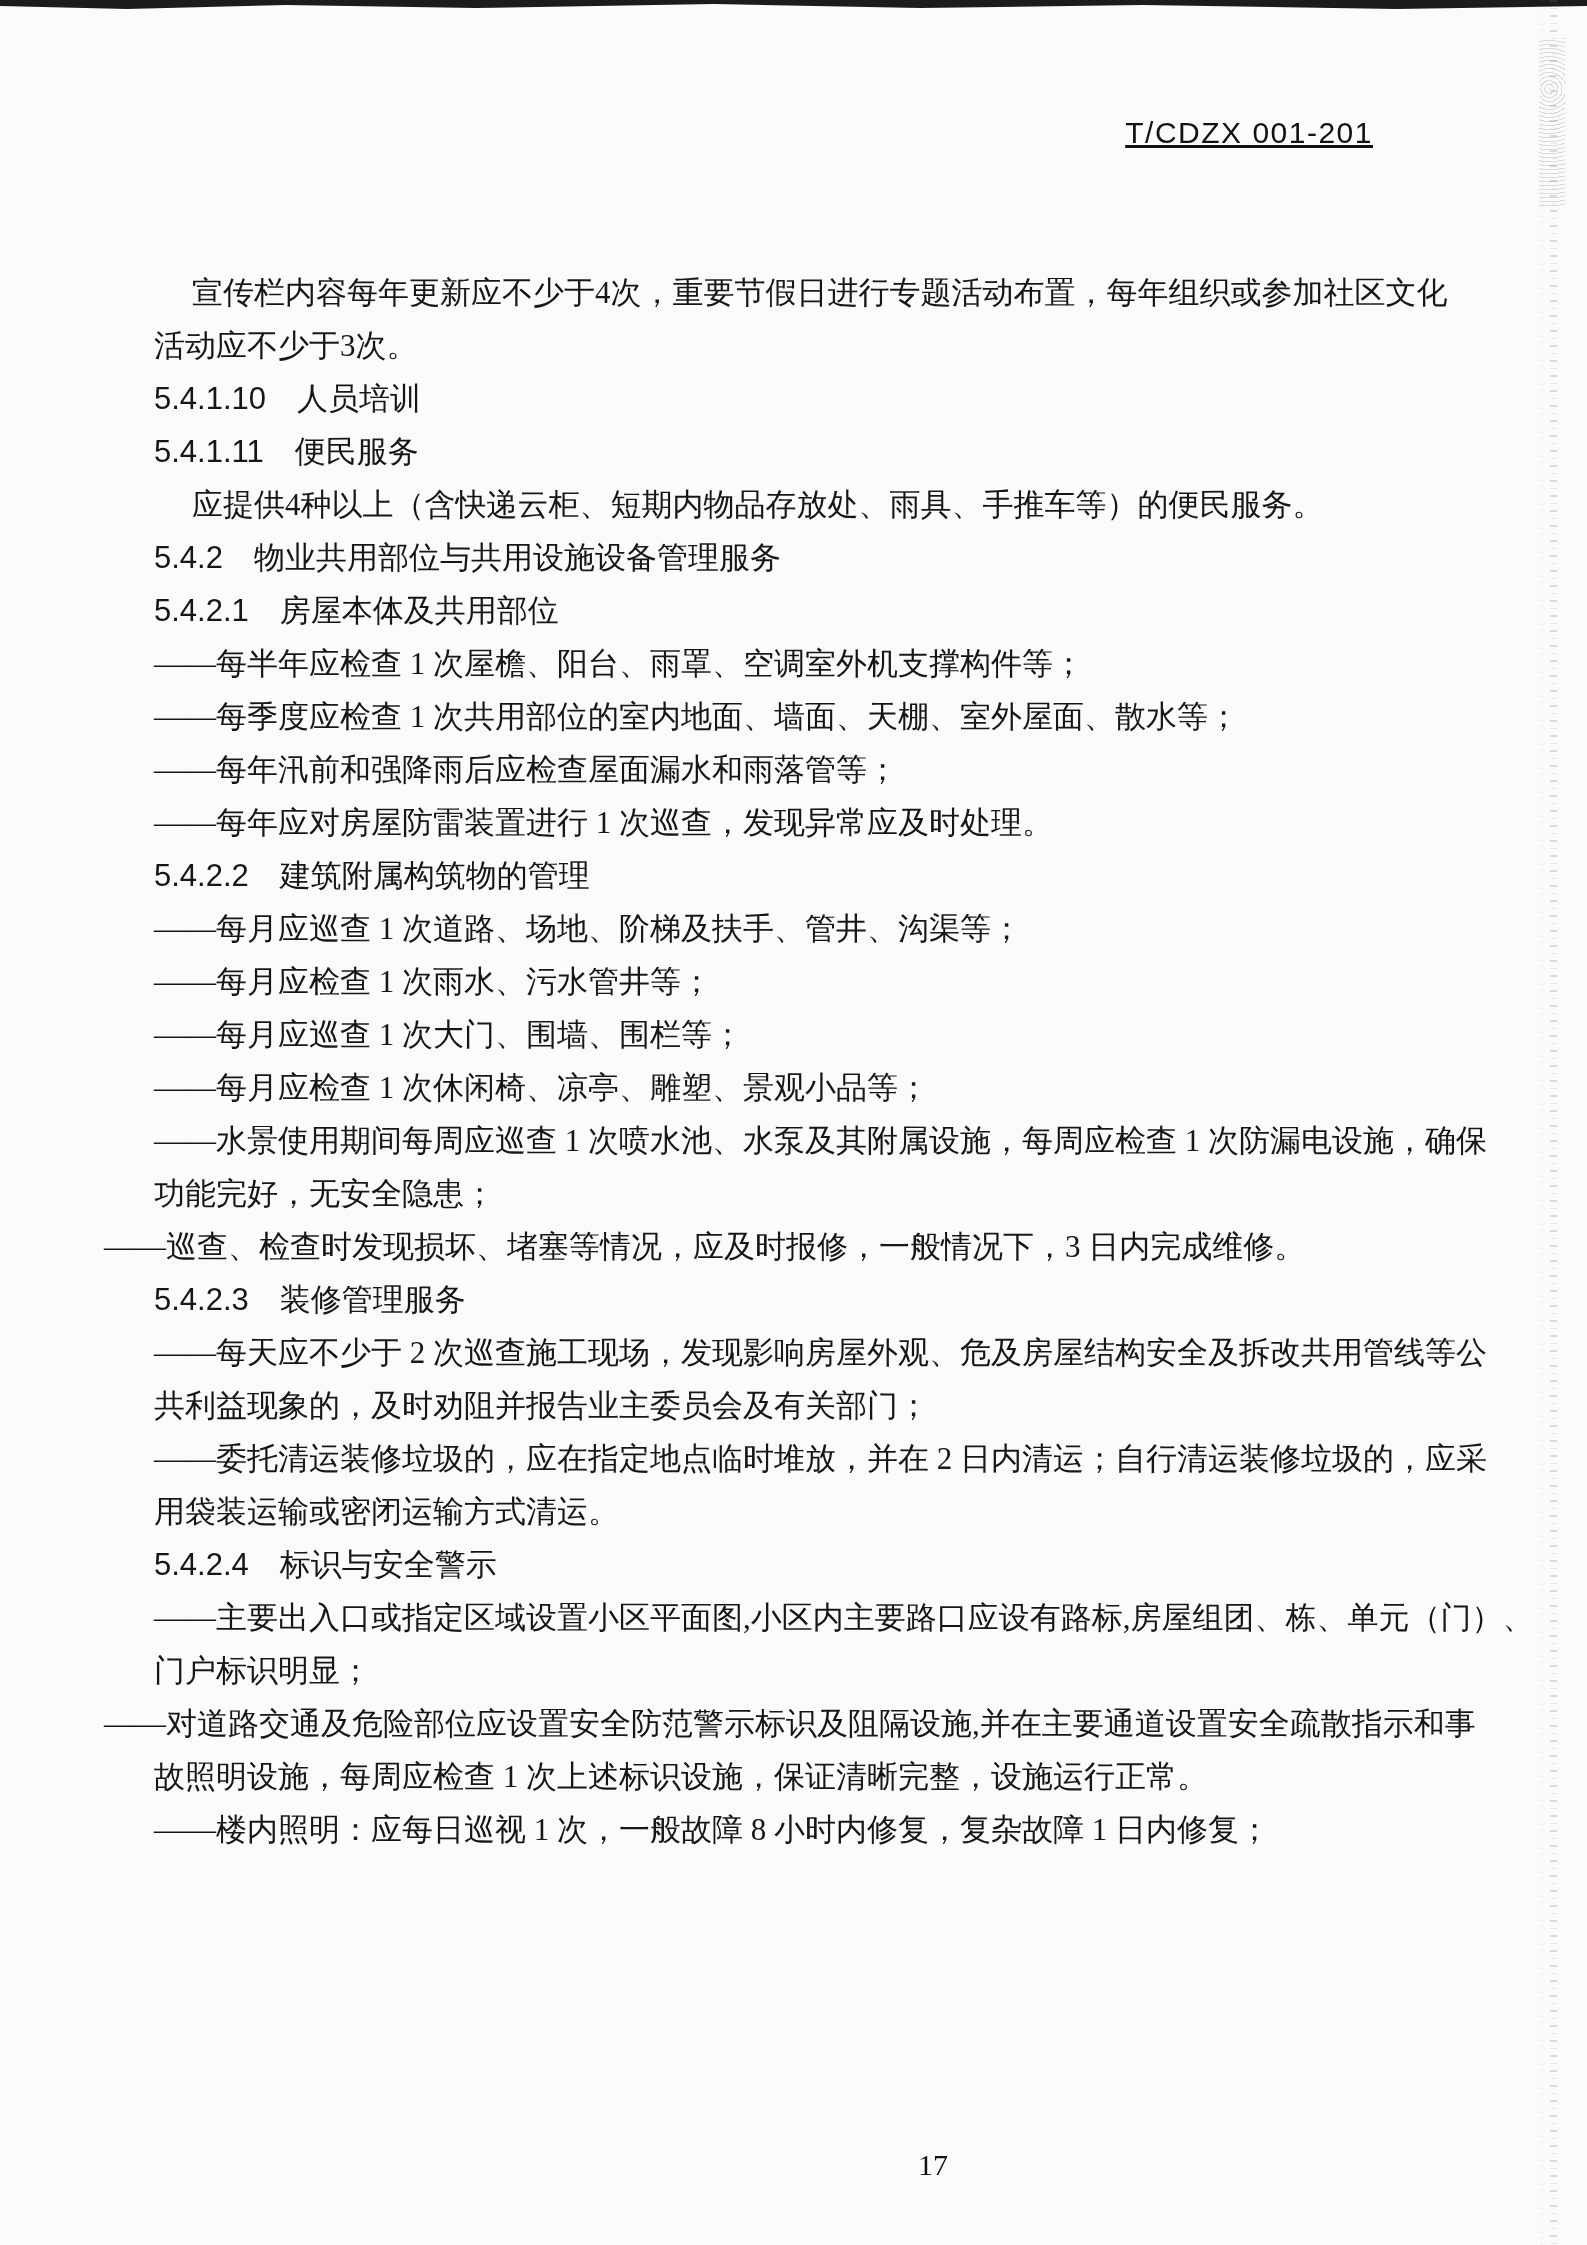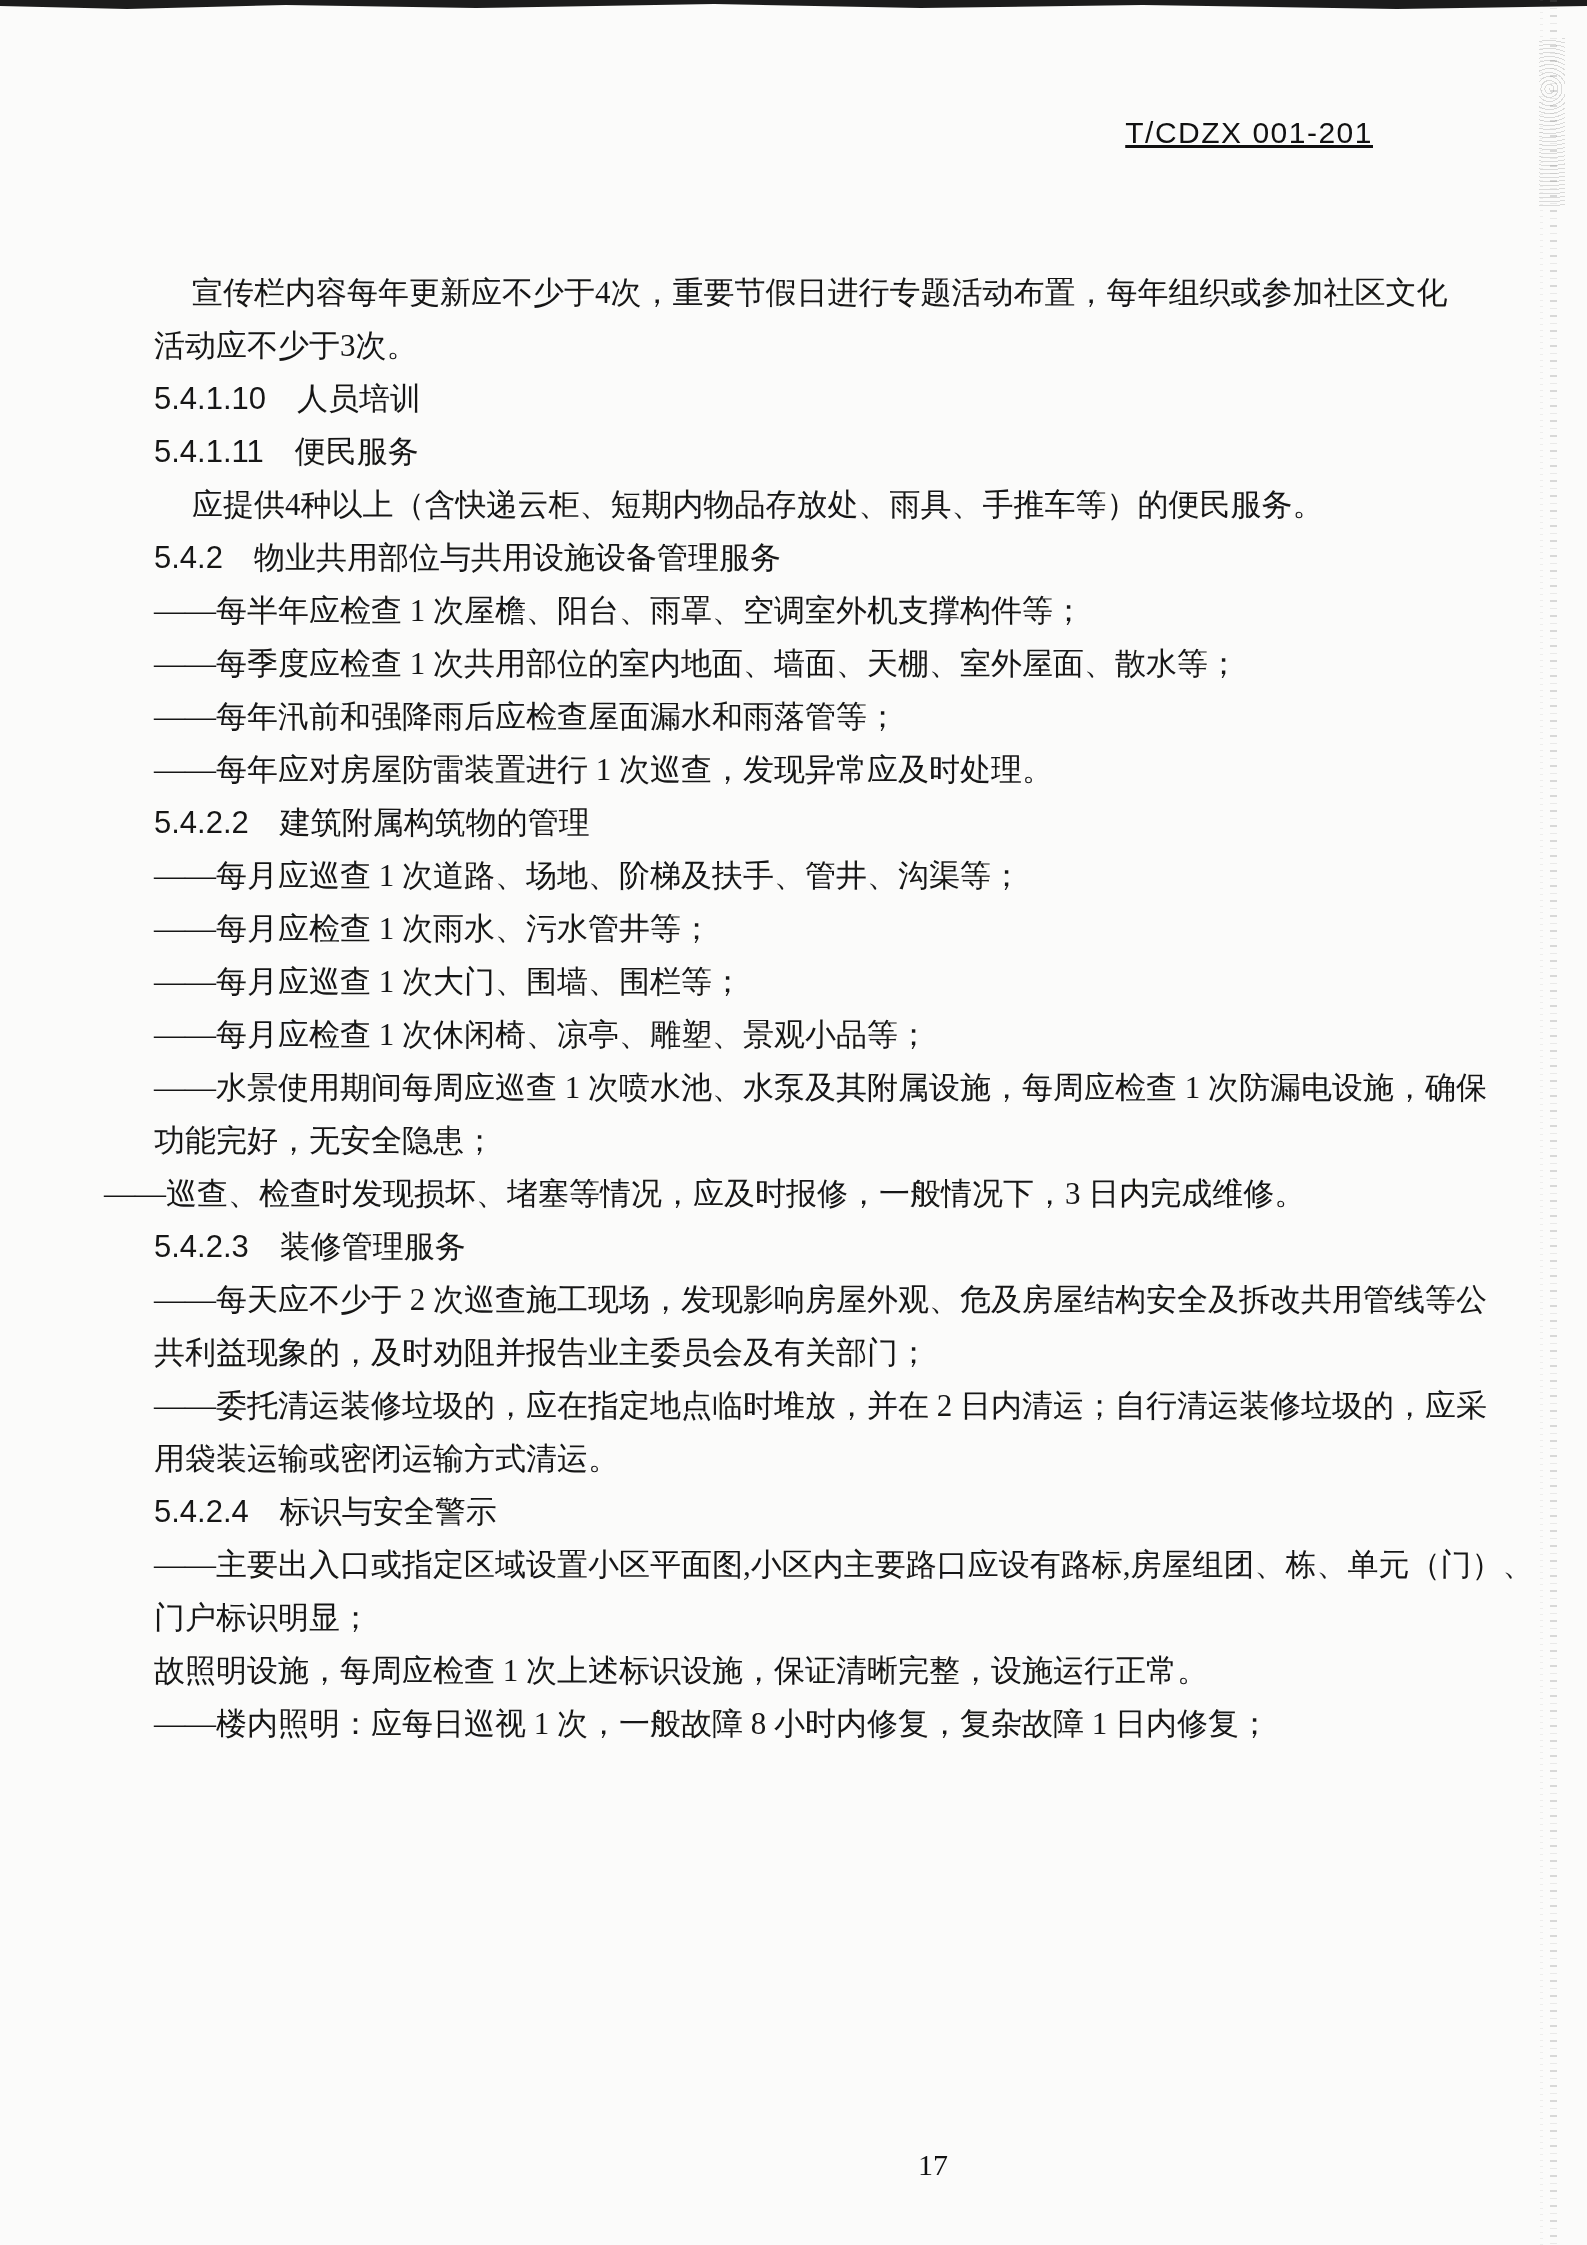--- a/index.html
+++ b/index.html
@@ -65,38 +65,40 @@
   <div class="doc-code">T/CDZX 001-201</div>
 
   <main class="content">
 
   <div class="line indent">宣传栏内容每年更新应不少于4次，重要节假日进行专题活动布置，每年组织或参加社区文化</div>
       <div class="line flush">活动应不少于3次。</div>
       <div class="line heading">5.4.1.10　人员培训</div>
       <div class="line heading">5.4.1.11　便民服务</div>
       <div class="line indent">应提供4种以上（含快递云柜、短期内物品存放处、雨具、手推车等）的便民服务。</div>
       <div class="line heading">5.4.2　物业共用部位与共用设施设备管理服务</div>
+      <div class="line heading">5.4.2.1　房屋本体及共用部位</div>
       <div class="line dash">——每半年应检查 1 次屋檐、阳台、雨罩、空调室外机支撑构件等；</div>
       <div class="line dash">——每季度应检查 1 次共用部位的室内地面、墙面、天棚、室外屋面、散水等；</div>
       <div class="line dash">——每年汛前和强降雨后应检查屋面漏水和雨落管等；</div>
       <div class="line dash">——每年应对房屋防雷装置进行 1 次巡查，发现异常应及时处理。</div>
       <div class="line heading">5.4.2.2　建筑附属构筑物的管理</div>
       <div class="line dash">——每月应巡查 1 次道路、场地、阶梯及扶手、管井、沟渠等；</div>
       <div class="line dash">——每月应检查 1 次雨水、污水管井等；</div>
       <div class="line dash">——每月应巡查 1 次大门、围墙、围栏等；</div>
       <div class="line dash">——每月应检查 1 次休闲椅、凉亭、雕塑、景观小品等；</div>
       <div class="line dash">——水景使用期间每周应巡查 1 次喷水池、水泵及其附属设施，每周应检查 1 次防漏电设施，确保</div>
       <div class="line flush">功能完好，无安全隐患；</div>
       <div class="line hanging">——巡查、检查时发现损坏、堵塞等情况，应及时报修，一般情况下，3 日内完成维修。</div>
       <div class="line heading">5.4.2.3　装修管理服务</div>
       <div class="line dash">——每天应不少于 2 次巡查施工现场，发现影响房屋外观、危及房屋结构安全及拆改共用管线等公</div>
       <div class="line flush">共利益现象的，及时劝阻并报告业主委员会及有关部门；</div>
       <div class="line dash">——委托清运装修垃圾的，应在指定地点临时堆放，并在 2 日内清运；自行清运装修垃圾的，应采</div>
       <div class="line flush">用袋装运输或密闭运输方式清运。</div>
       <div class="line heading">5.4.2.4　标识与安全警示</div>
       <div class="line dash">——主要出入口或指定区域设置小区平面图,小区内主要路口应设有路标,房屋组团、栋、单元（门）、</div>
       <div class="line flush">门户标识明显；</div>
+      <div class="line hanging">——对道路交通及危险部位应设置安全防范警示标识及阻隔设施,并在主要通道设置安全疏散指示和事</div>
       <div class="line flush">故照明设施，每周应检查 1 次上述标识设施，保证清晰完整，设施运行正常。</div>
       <div class="line dash">——楼内照明：应每日巡视 1 次，一般故障 8 小时内修复，复杂故障 1 日内修复；</div>
     </main>
 
   <div class="page-number">17</div>
 </div>
 
 </body></html>

